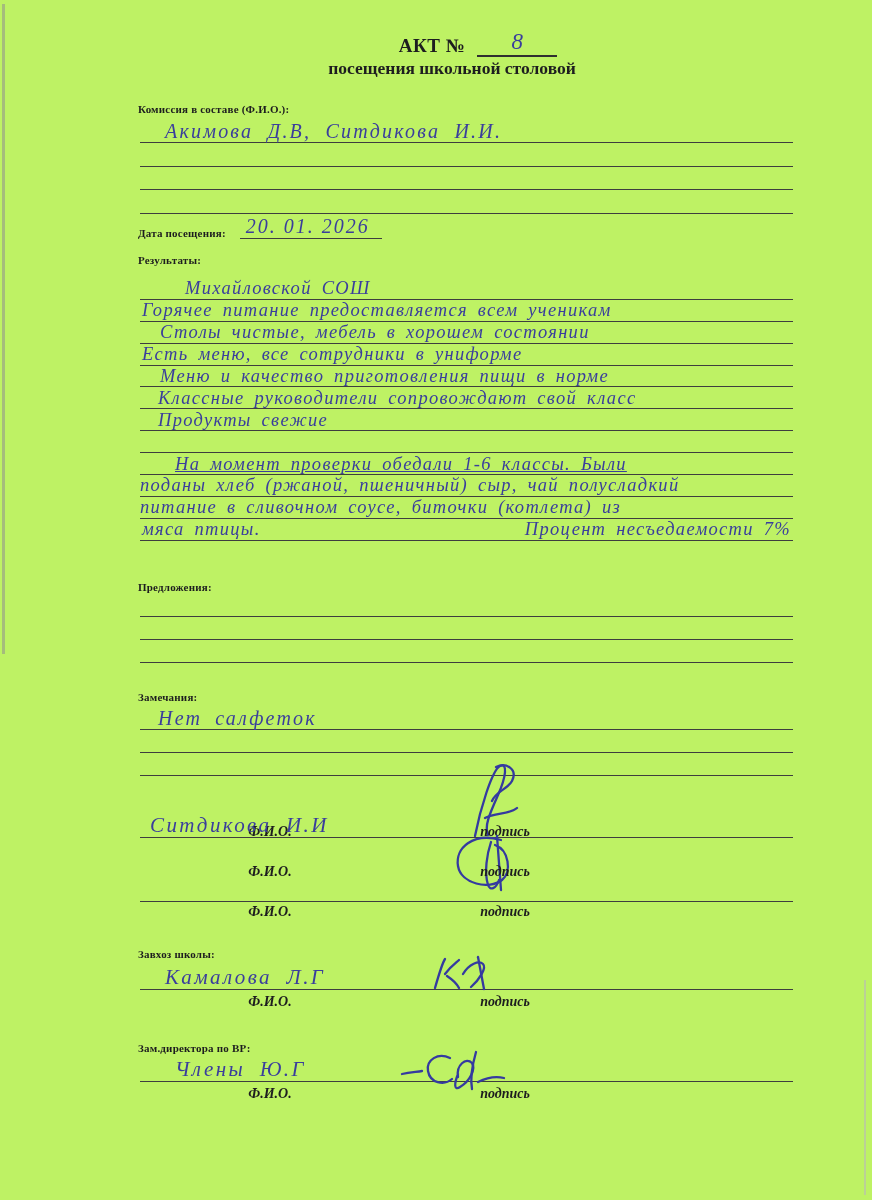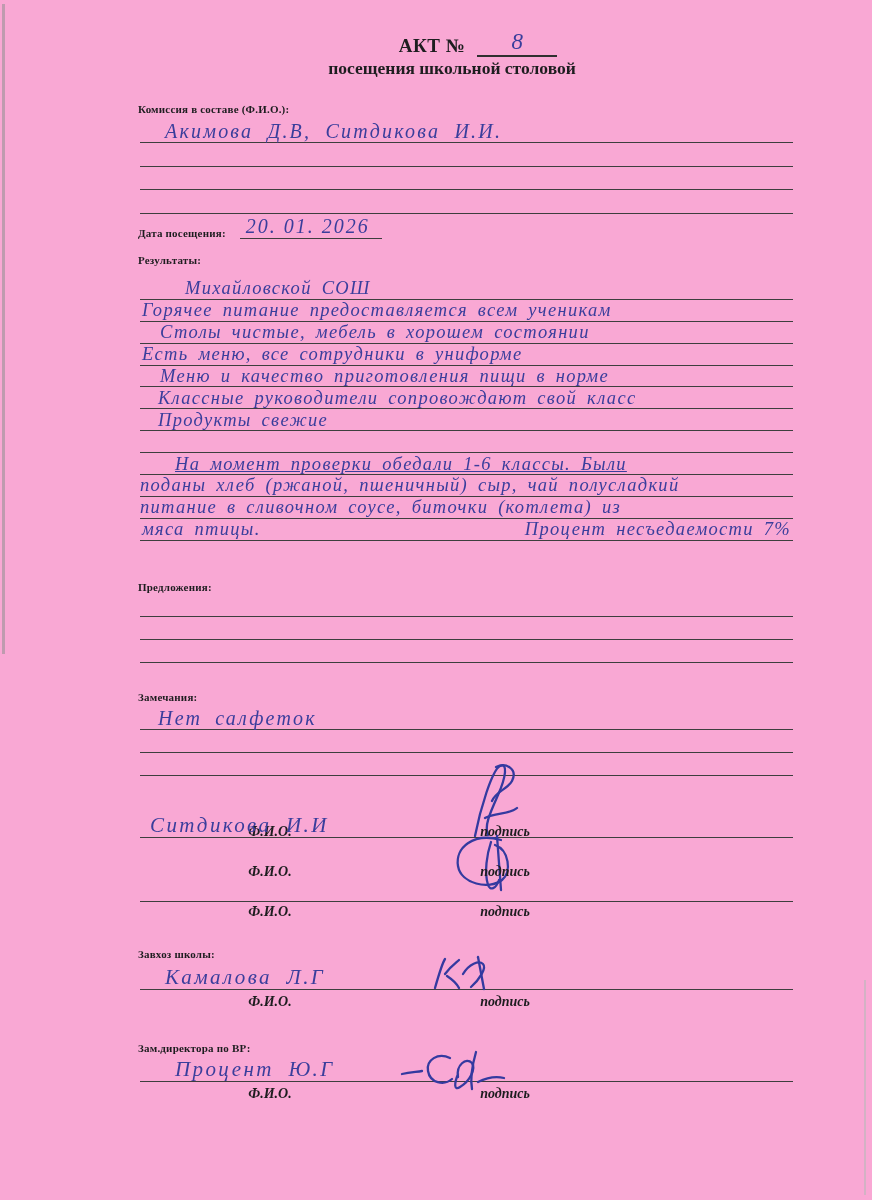--- a/index.html
+++ b/index.html
@@ -1,20 +1,20 @@
 <!DOCTYPE html>
 <html><head>
 <meta charset="utf-8">
 <style>
   html,body{margin:0;padding:0;background:#e9e9e9;}
   .page{
     position:relative;
     width:872px;height:1200px;
     margin:0 auto;
-    background:#f9a8d4;
+    background:#bef264;
     overflow:hidden;
     font-family:"Liberation Serif", serif;
     color:#1d1d1f;
   }
   
   .edge-left{position:absolute;left:2px;top:4px;width:3px;height:650px;background:#8f8f8f;opacity:.55;}
   .edge-right{position:absolute;left:864px;top:980px;width:1.5px;height:215px;background:#b9b9b9;opacity:.6;}
 
   .plabel{
     position:absolute;
@@ -246,21 +246,21 @@
     <path d="M35 22 C41 12 51 8 55 12 C59 16 51 28 43 35"></path>
     <path d="M50 5 L56 37"></path>
   </svg>
   <div class="sig-labels" style="top:994px;">
     <span class="fio-block fio-lab">Ф.И.О.</span>
     <span class="sign-block fio-lab">подпись</span>
   </div>
 
   <div class="plabel" style="left:138px;top:1042px;">Зам.директора по ВР:</div>
   <div class="sig-line" style="top:1050px;height:32px;">
-    <span class="hw" style="margin-left:35px;">Процент Ю.Г</span>
+    <span class="hw" style="margin-left:35px;">Члены Ю.Г</span>
   </div>
   <svg class="sig-svg" style="left:398px;top:1046px;" width="112" height="46" viewBox="0 0 112 46">
     <path d="M4 28 C12 26 18 26 24 25"></path>
     <path d="M52 12 C40 6 28 14 30 25 C32 37 46 40 54 33"></path>
     <path d="M60 31 C58 19 68 11 74 17 C78 23 72 35 62 41 C56 45 56 38 60 28"></path>
     <path d="M78 6 C74 20 72 32 74 43"></path>
     <path d="M80 36 C90 31 98 30 106 32"></path>
   </svg>
   <div class="sig-labels" style="top:1086px;">
     <span class="fio-block fio-lab">Ф.И.О.</span>

